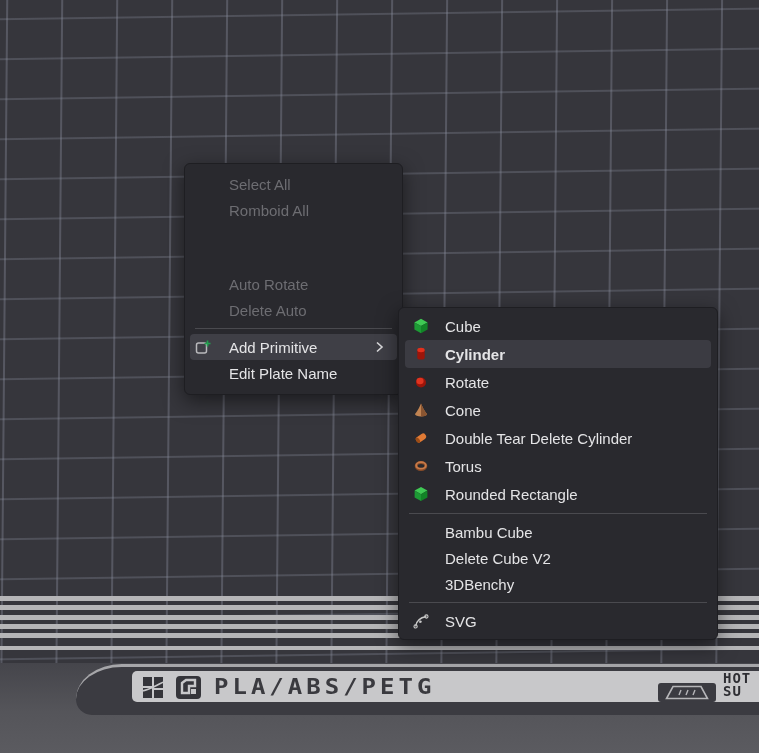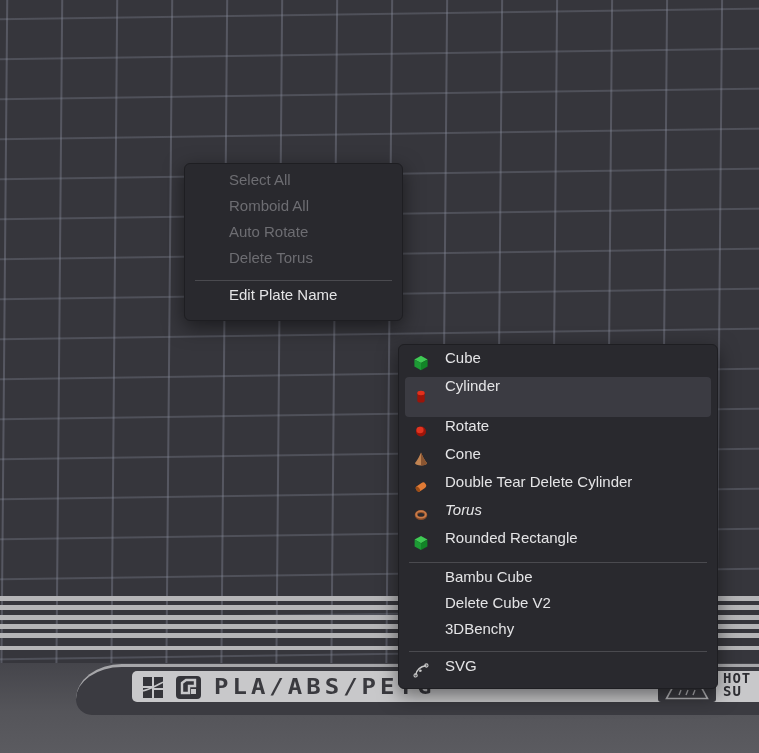--- a/index.html
+++ b/index.html
@@ -42,21 +42,21 @@
   .hot-label{position:absolute;left:723px;top:9px;width:40px;
     font-family:"DejaVu Sans Mono",monospace;font-weight:700;font-size:14px;
     line-height:13.5px;letter-spacing:1px;color:#2e2e33;white-space:nowrap;
     transform:scaleY(.95);}
   
   .menu{
     position:absolute;background:#29292e;border:1px solid #1e1e22;border-radius:6px;
     box-shadow:0 6px 20px rgba(0,0,0,.5);box-sizing:border-box;z-index:10;
     padding:7px 0 8px 0;color:#e4e4e6;font-size:15px;}
   .menu.sub{padding:4px 0 5px 0;}
-  .menu-row{position:relative;display:flex;height:26px;
+  .menu-row{position:relative;display:flex;align-items:center;height:26px;
     margin:0 5px;padding-left:39px;border-radius:4px;cursor:default;}
   .menu.sub .menu-row{margin:0 6px;padding-left:40px;}
   .menu-row.disabled .mi-label{color:#6d6d72;}
   .menu-row.highlighted{background:#3f3f46;}
   .menu.sub .menu-row.highlighted{background:#3b3b42;}
   .mi-icon{position:absolute;left:4px;top:50%;transform:translateY(-50%);
     width:18px;height:18px;display:flex;align-items:center;justify-content:center;}
   .menu.sub .mi-icon{left:7px;}
   .mi-icon svg{display:block;}
   .mi-label{white-space:nowrap;}
@@ -113,44 +113,56 @@
     </div>
   </div>
 
   <div class="menu main" id="main-menu" style="left:184px;top:163px;width:219px;">
       <div class="menu-row disabled" style="height: 26px;">
         <span class="mi-label">Select All</span>
       </div>
       <div class="menu-row disabled" style="height: 26px;">
         <span class="mi-label">Romboid All</span>
       </div>
+      <div class="menu-row disabled" style="height: 26px; margin-top: 48px;">
+        <span class="mi-label">Auto Rotate</span>
+      </div>
       <div class="menu-row disabled" style="height: 26px;">
-        <span class="mi-label">Auto Rotate</span>
-      </div>
-      <div class="menu-row disabled" style="height: 26px;">
-        <span class="mi-label">Delete Torus</span>
+        <span class="mi-label">Delete Auto</span>
       </div>
       <div class="menu-sep"></div>
+      <div class="menu-row highlighted" style="height: 26px;">
+        <span class="mi-icon">
+          <svg width="17" height="17" viewBox="0 0 17 17">
+            <rect x="1.5" y="4" width="10" height="10" rx="2" fill="none" stroke="#b9b9bc" stroke-width="1.5"></rect>
+            <path d="M12.5 1.5 v6 M9.5 4.5 h6" stroke="#21a14e" stroke-width="1.7" fill="none"></path>
+          </svg>
+        </span>
+        <span class="mi-label">Add Primitive</span>
+        <span class="mi-chevron"><svg width="16" height="16" viewBox="0 0 16 16">
+            <path d="M6 3.5 L11 8 L6 12.5" fill="none" stroke="#d8d8da" stroke-width="1.6"></path>
+          </svg></span>
+      </div>
       <div class="menu-row" style="height: 26px;">
         <span class="mi-label">Edit Plate Name</span>
       </div>
     </div>
 
-  <div class="menu sub" id="sub-menu" style="left:398px;top:307px;width:320px;margin-top:37px;">
+  <div class="menu sub" id="sub-menu" style="left:398px;top:307px;width:320px;">
       <div class="menu-row" style="height: 28px;">
         <span class="mi-icon">
           <svg width="16" height="16" viewBox="0 0 16 16">
             <polygon points="8,0.8 14.6,4.4 8,8 1.4,4.4" fill="#3fca54"></polygon>
             <polygon points="1.4,4.4 8,8 8,15.2 1.4,11.6" fill="#1d9a35"></polygon>
             <polygon points="14.6,4.4 8,8 8,15.2 14.6,11.6" fill="#128427"></polygon>
           </svg>
         </span>
         <span class="mi-label">Cube</span>
       </div>
-      <div class="menu-row highlighted" style="height: 40px;">
+      <div class="menu-row highlighted" style="height: 28px; font-weight: bold;">
         <span class="mi-icon">
           <svg width="16" height="16" viewBox="0 0 16 16">
             <path d="M4.3 4 v7.4 a3.7 2.2 0 0 0 7.4 0 V4 z" fill="#9c150a"></path>
             <ellipse cx="8" cy="4" rx="3.7" ry="2.2" fill="#e3301c"></ellipse>
           </svg>
         </span>
         <span class="mi-label">Cylinder</span>
       </div>
       <div class="menu-row" style="height: 28px;">
         <span class="mi-icon">
@@ -174,21 +186,21 @@
         <span class="mi-icon">
           <svg width="16" height="16" viewBox="0 0 16 16">
             <g transform="rotate(-35 8 8)">
               <rect x="2.5" y="5" width="11" height="6" rx="2.8" fill="#e07a35"></rect>
               <ellipse cx="4.2" cy="8" rx="1.7" ry="3" fill="#9c4c16"></ellipse>
             </g>
           </svg>
         </span>
         <span class="mi-label">Double Tear Delete Cylinder</span>
       </div>
-      <div class="menu-row" style="height: 28px; font-style: italic;">
+      <div class="menu-row" style="height: 28px;">
         <span class="mi-icon">
           <svg width="16" height="16" viewBox="0 0 16 16">
             <ellipse cx="8" cy="8" rx="4.8" ry="3.4" fill="none" stroke="#8a4c28" stroke-width="3"></ellipse>
             <ellipse cx="8" cy="7.4" rx="4.8" ry="3.2" fill="none" stroke="#c87b4a" stroke-width="1.8"></ellipse>
           </svg>
         </span>
         <span class="mi-label">Torus</span>
       </div>
       <div class="menu-row" style="height: 28px;">
         <span class="mi-icon">

